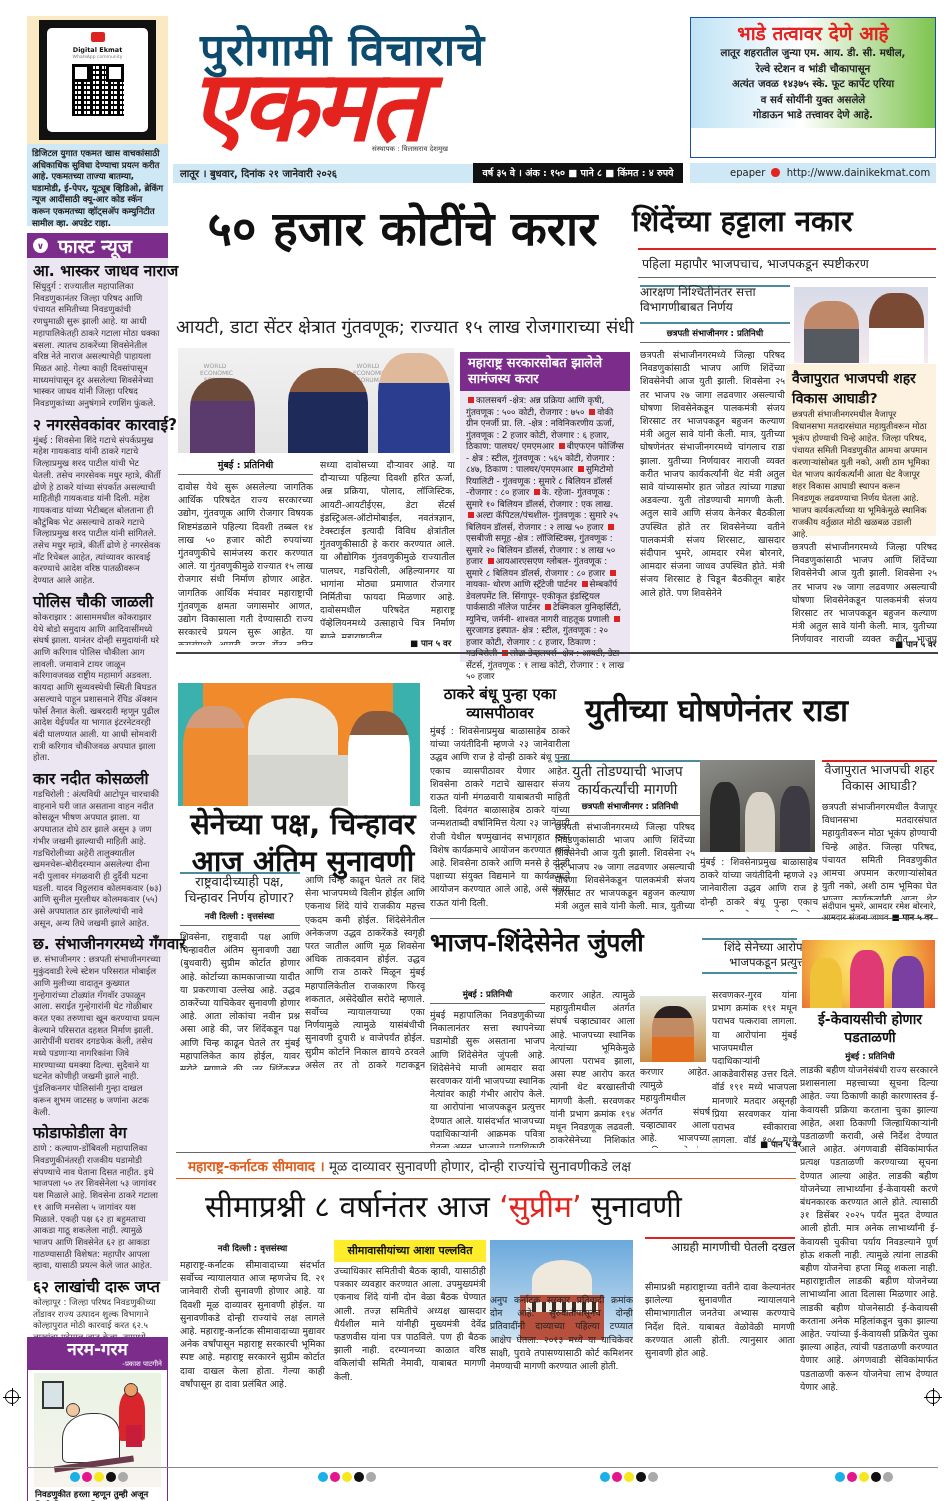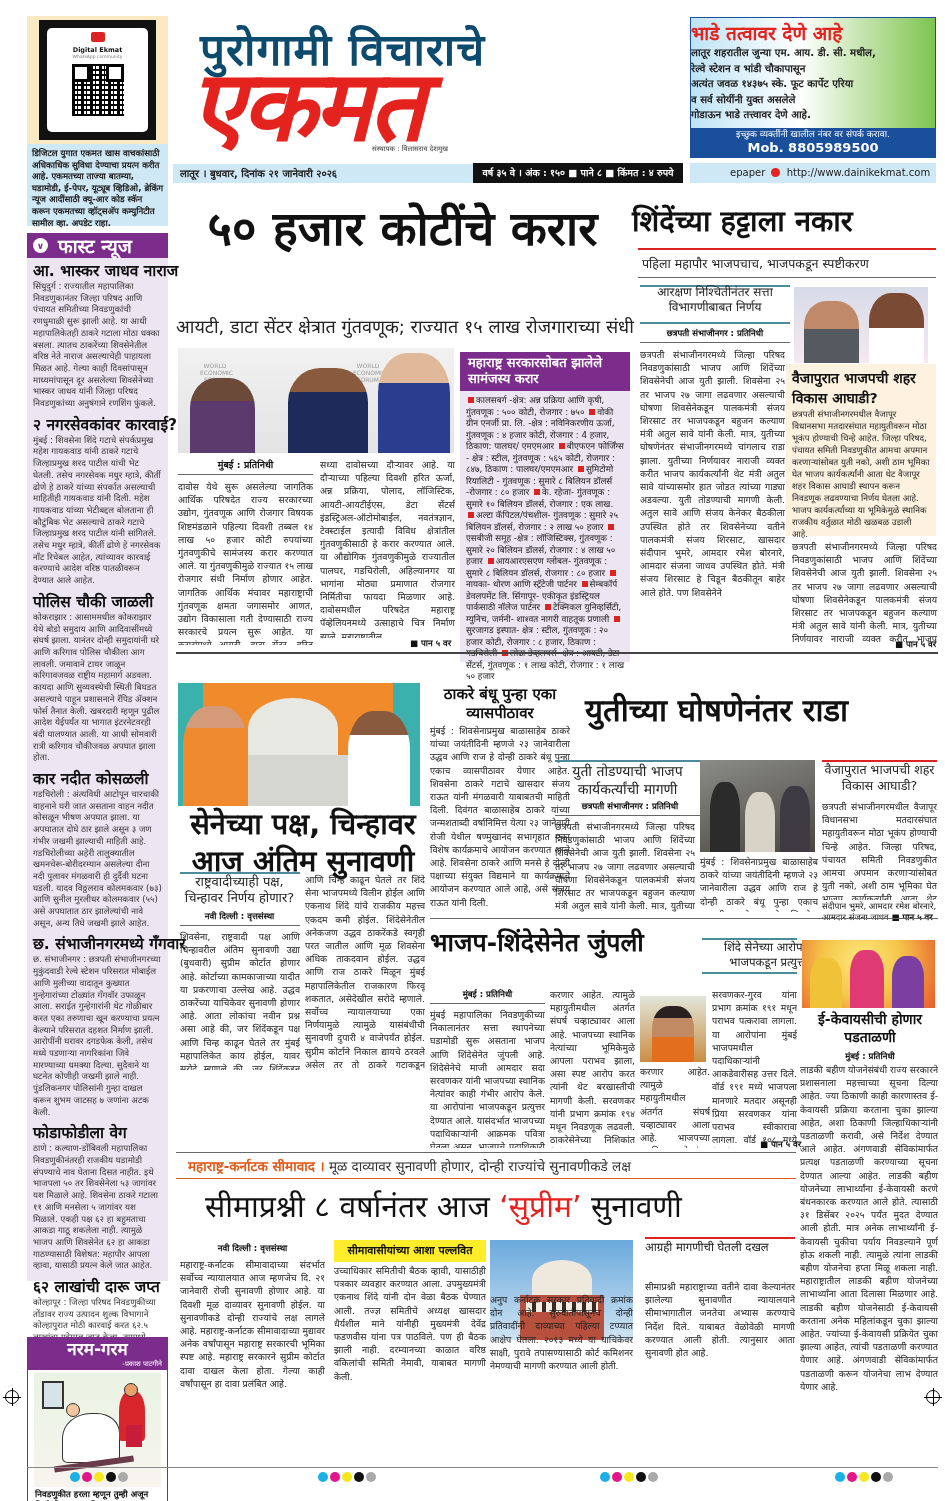--- a/index.html
+++ b/index.html
@@ -39,41 +39,41 @@
 
 #mast-top{left:200px;top:18px;font-size:44px;font-weight:bold;color:#0c4a6e;letter-spacing:1px;white-space:nowrap}
 #mast-main{left:190px;top:56px;font-size:98px;font-weight:900;color:#e4231f;font-style:italic;line-height:100px;white-space:nowrap;letter-spacing:-3px}
 #founder{left:372px;top:144px;font-size:7px;color:#333}
 #dateline{left:173px;top:164px;width:300px;height:19px;background:#cfe8f5;font-size:10px;line-height:19px;padding-left:7px;font-weight:bold;color:#222}
 #issue{left:473px;top:163px;width:210px;height:20px;background:#111;color:#fff;font-size:9.5px;line-height:20px;text-align:center;font-weight:bold}
 #epaper{left:690px;top:163px;width:246px;height:20px;background:#cfe8f5;font-size:10px;line-height:20px;padding-left:40px;color:#222}
 #epaper-icon{display:inline-block;width:9px;height:9px;border-radius:50%;background:#e4231f;margin:0 3px;vertical-align:-1px}
 
 #ad{left:690px;top:17px;width:246px;height:141px;border:1px solid #1a4f9c}
-#ad-top{height:110px;background:linear-gradient(90deg,#bfe3f5,#fff 45%,#7ec44f);text-align:left;padding-top:3px}
+#ad-top{height:110px;background:linear-gradient(90deg,#bfe3f5,#fff 45%,#7ec44f);text-align:center;padding-top:3px}
 #ad-title{font-size:19px;font-weight:bold;color:#e4231f;line-height:24px}
 #ad-body{font-size:10.2px;line-height:15.5px;font-weight:bold;color:#222}
 #ad-bottom{height:29px;background:#1a4f9c;color:#fff;text-align:center}
 #ad-contact{font-size:9px;line-height:12px}
 #ad-mob{font-size:13px;font-weight:bold;line-height:16px}
 
 #lead-h1{left:180px;top:200px;width:445px;font-size:47px;line-height:58px;font-weight:900;text-align:center}
 #lead-sub{left:176px;top:316px;width:455px;font-size:18px;line-height:22px;text-align:center;white-space:nowrap;color:#222}
 #lead-photo{left:178px;top:348px;width:276px;height:105px;background:linear-gradient(180deg,#f1f1f1,#e3e3e3);overflow:hidden}
 .wef{position:absolute;font-size:6px;color:#9a9a9a;line-height:7px;text-align:center}
 .person{position:absolute;bottom:0;border-radius:40% 40% 0 0}
 #lead-dateline{left:178px;top:458px;width:135px;font-size:9.5px;font-weight:bold;text-align:center}
 #mou-box{left:460px;top:352px;width:170px;height:310px;background:#ebe6f2}
 #mou-head{background:#7c2d8c;color:#fff;font-size:13px;line-height:16px;padding:3px 8px;height:39px;font-weight:bold}
 #mou-text{font-size:8.7px;line-height:11.5px;padding:4px 6px;color:#222}
 .sq{display:inline-block;width:6px;height:6px;background:#d22;margin:0 2px;vertical-align:0}
 
 #r1-h{left:632px;top:200px;width:310px;font-size:29px;font-weight:900;white-space:nowrap}
 #r1-sub{left:642px;top:255px;font-size:12.5px;white-space:nowrap;color:#222}
-#r1-h2{left:640px;top:285px;width:150px;font-size:12px;line-height:15px;text-align:center;color:#222}
+#r1-h2{left:640px;top:285px;width:150px;font-size:12px;line-height:15px;color:#222}
 #r1-photo{left:794px;top:287px;width:134px;height:76px;background:linear-gradient(180deg,#d7dbe8,#f4e9ef);overflow:hidden}
 #r1-box{left:786px;top:364px;width:150px;height:172px;background:#fcf2df;padding:4px 6px}
 #r1-box h4{font-size:14px;line-height:20px;font-weight:bold}
 #r1-box p{font-size:8.6px;line-height:12px;color:#222}
 
 #sena-photo{left:178px;top:683px;width:242px;height:123px;background:#3bb1ad;overflow:hidden}
 #sena-h{left:178px;top:806px;width:250px;font-size:29px;line-height:37px;font-weight:900;text-align:center}
 #thackeray-h{left:430px;top:685px;width:140px;font-size:15px;line-height:19px;font-weight:bold;text-align:center}
 #yuti-h{left:585px;top:688px;font-size:31px;font-weight:900;white-space:nowrap}
 #yuti-sub{left:560px;top:762px;width:135px;font-size:14px;line-height:18px;text-align:center;color:#222}
@@ -85,21 +85,21 @@
 #ladki-img{left:802px;top:940px;width:133px;height:68px;background:radial-gradient(circle at 45% 30%,#ffe97d,#f5c54a 45%,#e85a2b);overflow:hidden}
 #ekyc-h{left:800px;top:1010px;width:140px;font-size:14px;line-height:18px;font-weight:bold;text-align:center}
 #bjp-photo{left:640px;top:996px;width:66px;height:66px;background:linear-gradient(180deg,#e2e6da,#c98d43);overflow:hidden}
 
 #strap{left:188px;top:1157px;white-space:nowrap;font-size:13.5px;color:#333}
 #strap .red{color:#e05b1a;font-weight:bold}
 #border-h{left:205px;top:1185px;font-size:30px;white-space:nowrap;color:#111}
 #border-h .red{color:#e4231f}
 #seema-box{left:334px;top:1240px;width:152px;height:22px;background:#ffec2a;font-size:11px;line-height:22px;font-weight:bold;text-align:center}
 #sc-photo{left:490px;top:1240px;width:143px;height:100px;background:linear-gradient(180deg,#6aa9dc,#cfe3f3);overflow:hidden}
-#aagrahi{left:645px;top:1240px;width:150px;font-size:11.5px;line-height:15px;text-align:left;color:#222}
+#aagrahi{left:645px;top:1240px;width:150px;font-size:11.5px;line-height:15px;text-align:right;color:#222}
 .cmyk{position:absolute;top:1472px;display:flex;gap:2px}
 .cmyk span{width:10px;height:10px;border-radius:50%;display:block}
 .reg{position:absolute;width:14px;height:14px;border:1px solid #000;border-radius:50%}
 .reg:before,.reg:after{content:"";position:absolute;background:#000}
 .reg:before{left:6px;top:-3px;width:1px;height:18px}
 .reg:after{top:6px;left:-3px;height:1px;width:18px}
 .continue{font-size:8.5px;font-weight:bold}
 </style>
 </head>
 <body>
@@ -183,24 +183,20 @@
   <div id="ad-top">
     <div id="ad-title">भाडे तत्वावर देणे आहे</div>
     <div id="ad-body">
       <div>लातूर शहरातील जुन्या एम. आय. डी. सी. मधील,</div>
       <div>रेल्वे स्टेशन व भांडी चौकापासून</div>
       <div>अत्यंत जवळ १४३७५ स्के. फूट कार्पेट एरिया</div>
       <div>व सर्व सोयींनी युक्त असलेले</div>
       <div>गोडाऊन भाडे तत्त्वावर देणे आहे.</div>
     </div>
   </div>
-  <div id="ad-bottom">
-    <div id="ad-contact">इच्छुक व्यक्तींनी खालील नंबर वर संपर्क करावा.</div>
-    <div id="ad-mob">Mob. 8805989500</div>
-  </div>
 </div>
 
 <div id="lead-h1" class="abs">
   <div>५० हजार कोटींचे करार</div>
 </div>
 <div id="lead-sub" class="abs">आयटी, डाटा सेंटर क्षेत्रात गुंतवणूक; राज्यात १५ लाख रोजगाराच्या संधी</div>
 <div id="lead-photo" class="abs">
   <div class="wef" style="left:22px;top:14px;width:30px">WORLD ECONOMIC FORUM</div>
   <div class="wef" style="left:175px;top:14px;width:30px">WORLD ECONOMIC FORUM</div>
   <div class="person" style="left:12px;width:65px;height:75px;background:linear-gradient(180deg,#6b4a3a 0 30%,#5b3a6e 30%)"></div>
@@ -210,21 +206,21 @@
 <div id="lead-dateline" class="abs">मुंबई : प्रतिनिधी</div>
 <div class="hr" style="left:178px;top:474px;width:135px"></div>
 <div class="abs body-text" style="left:178px;top:480px;width:135px;height:165px">दावोस येथे सुरू असलेल्या जागतिक आर्थिक परिषदेत राज्य सरकारच्या उद्योग, गुंतवणूक आणि रोजगार विषयक शिष्टमंडळाने पहिल्या दिवशी तब्बल १४ लाख ५० हजार कोटी रुपयांच्या गुंतवणुकीचे सामंजस्य करार करण्यात आले. या गुंतवणुकीमुळे राज्यात १५ लाख रोजगार संधी निर्माण होणार आहेत. जागतिक आर्थिक मंचावर महाराष्ट्राची गुंतवणूक क्षमता जगासमोर आणत, उद्योग विकासाला गती देण्यासाठी राज्य सरकारचे प्रयत्न सुरू आहेत. या करारांमध्ये आयटी, डाटा सेंटर, हरित ऊर्जा, अन्न प्रक्रिया आदी क्षेत्रांचा समावेश आहे. महाराष्ट्रात अधिकाधिक गुंतवणूक व्हावी, या हेतूने मुख्यमंत्री देवेंद्र फडणवीस यांच्या नेतृत्वाखालील शिष्टमंडळ</div>
 <div class="abs body-text" style="left:320px;top:458px;width:135px;height:180px">सध्या दावोसच्या दौऱ्यावर आहे. या दौऱ्याच्या पहिल्या दिवशी हरित ऊर्जा, अन्न प्रक्रिया, पोलाद, लॉजिस्टिक, आयटी-आयटीईएस, डेटा सेंटर्स इंडस्ट्रिअल-ऑटोमोबाईल, नवतंत्रज्ञान, टेक्स्टाईल इत्यादी विविध क्षेत्रांतील गुंतवणुकीसाठी हे करार करण्यात आले. या औद्योगिक गुंतवणुकीमुळे राज्यातील पालघर, गडचिरोली, अहिल्यानगर या भागांना मोठ्या प्रमाणात रोजगार निर्मितीचा फायदा मिळणार आहे. दावोसमधील परिषदेत महाराष्ट्र पॅव्हेलियनमध्ये उत्साहाचे चित्र निर्माण झाले. महाराष्ट्रातील</div>
 <div class="abs continue" style="left:410px;top:637px">■ पान ५ वर</div>
 
 <div id="mou-box" class="abs">
   <div id="mou-head">महाराष्ट्र सरकारसोबत झालेले सामंजस्य करार</div>
   <div id="mou-text">
     <span class="sq"></span><span>कालसबर्ग -क्षेत्र: अन्न प्रक्रिया आणि कृषी, गुंतवणूक : ५०० कोटी, रोजगार : ७५०</span>
-    <span class="sq"></span><span>वोकी ग्रीन एनर्जी प्रा. लि. -क्षेत्र : नविनिकरणीय ऊर्जा, गुंतवणूक : ४ हजार कोटी, रोजगार : 4 हजार, ठिकाण: पालघर/ एमएमआर</span>
+    <span class="sq"></span><span>वोकी ग्रीन एनर्जी प्रा. लि. -क्षेत्र : नविनिकरणीय ऊर्जा, गुंतवणूक : 2 हजार कोटी, रोजगार : ६ हजार, ठिकाण: पालघर/ एमएमआर</span>
     <span class="sq"></span><span>बीएफएन फोर्जिंग्स - क्षेत्र : स्टील, गुंतवणूक : ५६५ कोटी, रोजगार : ८४७, ठिकाण : पालघर/एमएमआर</span>
     <span class="sq"></span><span>सुमिटोमो रियालिटी - गुंतवणूक : सुमारे ८ बिलियन डॉलर्स -रोजगार : ८० हजार</span>
     <span class="sq"></span><span>के. रहेजा- गुंतवणूक : सुमारे १० बिलियन डॉलर्स, रोजगार : एक लाख.</span>
     <span class="sq"></span><span>अल्टा कॅपिटल/पंचशील- गुंतवणूक : सुमारे २५ बिलियन डॉलर्स, रोजगार : २ लाख ५० हजार</span>
     <span class="sq"></span><span>एसबीजी समूह -क्षेत्र : लॉजिस्टिक्स, गुंतवणूक : सुमारे २० बिलियन डॉलर्स, रोजगार : ४ लाख ५० हजार</span>
     <span class="sq"></span><span>आयआरएसएण ग्लोबल- गुंतवणूक : सुमारे ८ बिलियन डॉलर्स, रोजगार : ८० हजार</span>
     <span class="sq"></span><span>नायका- धोरण आणि स्ट्रॅटेजी पार्टनर</span>
     <span class="sq"></span><span>सेम्बकॉर्प डेवलपमेंट लि. सिंगापूर- एकीकृत इंडस्ट्रियल पार्कसाठी नॉलेज पार्टनर</span>
     <span class="sq"></span><span>टेक्निकल युनिव्हर्सिटी, म्युनिच, जर्मनी- शाश्वत नागरी वाहतूक प्रणाली</span>
     <span class="sq"></span><span>सुरजागड इस्पात- क्षेत्र : स्टील, गुंतवणूक : २० हजार कोटी, रोजगार : ८ हजार, ठिकाण : गडचिरोली</span>

